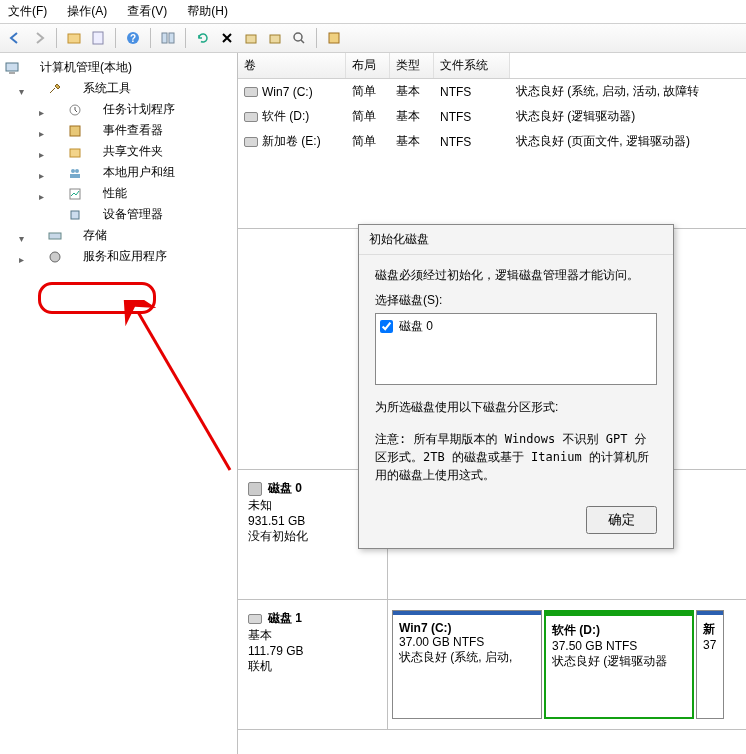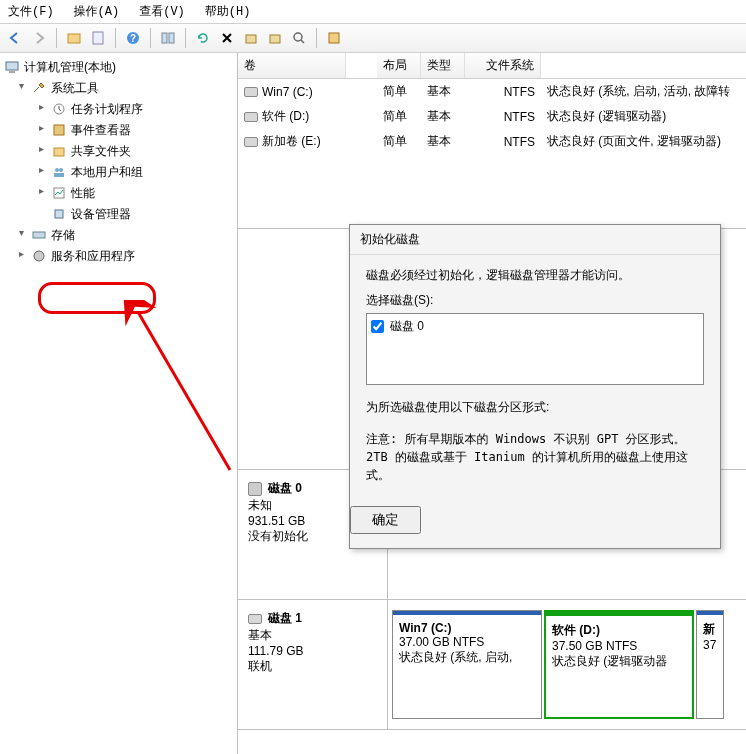--- a/index.html
+++ b/index.html
@@ -1,71 +1,71 @@
 <!DOCTYPE html>
 <html><head>
 <meta charset="utf-8">
 <style>
 * { box-sizing: border-box; margin: 0; padding: 0; }
 body { font-family: "Microsoft YaHei", SimSun, Arial, sans-serif; font-size: 12px; background: #fff; width: 746px; height: 754px; overflow: hidden; position: relative; }
 
-.menubar { display: flex; gap: 20px; padding: 3px 8px; background: #fff; font-family: Liberation Mono, monospace; }
+.menubar { display: flex; gap: 20px; padding: 3px 8px; background: #fff; }
 .menubar span { cursor: pointer; }
 
 .toolbar { display: flex; align-items: center; gap: 2px; padding: 2px 4px; border-top: 1px solid #d0d0d0; border-bottom: 1px solid #d0d0d0; background: linear-gradient(#fdfdfd,#f0f0f0); height: 30px; }
 .toolbar .sep { width: 1px; height: 20px; background: #c0c0c0; margin: 0 4px; }
 .tb-btn { width: 22px; height: 22px; display: flex; align-items: center; justify-content: center; border: 1px solid transparent; }
 
 .main { display: flex; height: calc(754px - 50px); }
 .tree { width: 238px; border-right: 1px solid #c0c0c0; padding: 4px 2px; overflow: hidden; }
-.tree-item { display: flex; align-items: flex-start; gap: 4px; padding: 2px 0; white-space: nowrap; }
+.tree-item { display: flex; align-items: flex-end; gap: 20px; padding: 2px 0; white-space: nowrap; }
 .tree-item .expand { width: 11px; height: 11px; display: inline-flex; align-items: center; justify-content: center; font-size: 10px; color: #666; }
 .tree-item .icon { width: 16px; height: 16px; display: inline-flex; align-items: center; justify-content: center; }
 .tree-item.lvl0 { padding-left: 2px; }
 .tree-item.lvl1 { padding-left: 14px; }
 .tree-item.lvl2 { padding-left: 34px; }
 .tree-item.sel { position: relative; }
 .tree-item.sel .lbl { background: #fff; }
 
 .circle-highlight { position: absolute; left: 38px; top: 282px; width: 118px; height: 32px; border: 3px solid #e60000; border-radius: 14px; pointer-events: none; z-index: 50; }
 
 .right { flex: 1; display: flex; flex-direction: column; overflow: hidden; position: relative; }
 
 .vol-header { display: flex; background: #fff; border-bottom: 1px solid #d0d0d0; }
 .vol-header div { padding: 4px 6px; border-right: 1px solid #e0e0e0; background: linear-gradient(#fdfdfd,#f0f0f0); }
 .vol-row { display: flex; padding: 2px 0; align-items: center; }
 .vol-row div { padding: 2px 6px; white-space: nowrap; overflow: hidden; }
 .col-vol { width: 108px; display: flex; align-items: center; gap: 4px; }
-.col-layout { width: 44px; margin-left: 31px; }
+.col-layout { width: 44px; }
 .col-type { width: 44px; }
-.col-fs { width: 76px; text-align: right; }
+.col-fs { width: 76px; }
 .col-status { flex: 1; }
 
 .vol-list { border-bottom: 1px solid #c0c0c0; min-height: 150px; }
 
 .disk-area { flex: 1; overflow: hidden; border-top: 1px solid #c0c0c0; }
 .disk-block { display: flex; border-bottom: 1px solid #c0c0c0; min-height: 130px; }
 .disk-info { width: 150px; padding: 10px; border-right: 1px solid #c0c0c0; }
 .disk-info .dn { display: flex; align-items: center; gap: 6px; font-weight: normal; }
 .disk-parts { flex: 1; display: flex; padding: 10px 4px; gap: 2px; }
 .part-box { border: 1px solid #888; padding: 8px 6px; min-width: 150px; position: relative; }
 .part-box .pb-top { border-top: 4px solid #2b5fb0; margin: -8px -6px 6px -6px; }
 .part-box.sel { border: 2px solid #11a011; }
 
-.dialog { position: absolute; left: 349px; top: 224px; width: 372px; background: #f4f4f4; border: 1px solid #888; box-shadow: 2px 2px 6px rgba(0,0,0,0.25); z-index: 40; }
+.dialog { position: absolute; left: 358px; top: 224px; width: 316px; background: #f4f4f4; border: 1px solid #888; box-shadow: 2px 2px 6px rgba(0,0,0,0.25); z-index: 40; }
 .dialog-title { padding: 6px 10px; border-bottom: 1px solid #ddd; }
 .dialog-body { padding: 12px 16px; font-size: 12px; }
 .dialog-body .msg { margin-bottom: 8px; }
 .dialog-body .sel-label { margin-bottom: 4px; }
 .disk-select { background: #fff; border: 1px solid #888; height: 72px; padding: 4px; margin-bottom: 14px; }
 .disk-select label { display: flex; align-items: center; gap: 6px; }
 .radio-group { margin-left: 12px; margin-bottom: 14px; }
 .radio-group label { display: block; margin: 3px 0; font-family: SimSun, monospace; }
 .note { font-family: SimSun, monospace; line-height: 1.5; margin-bottom: 10px; margin-top: 12px; }
-.dialog-btns { display: flex; padding: 0 16px 14px 0; }
+.dialog-btns { display: flex; justify-content: flex-end; padding: 0 16px 14px 0; }
 .dialog-btns button { padding: 3px 20px; font-family: inherit; }
 
 .disk-icon { width:14px; height:14px; background:#ccc; border:1px solid #888; border-radius:2px; display:inline-block; }
 .drive-icon { width:14px; height:10px; background:#d8d8d8; border:1px solid #888; border-radius:2px; display:inline-block; }
 
 svg.arrow { position:absolute; z-index:49; pointer-events:none; }
 </style>
 </head>
 <body>
 

